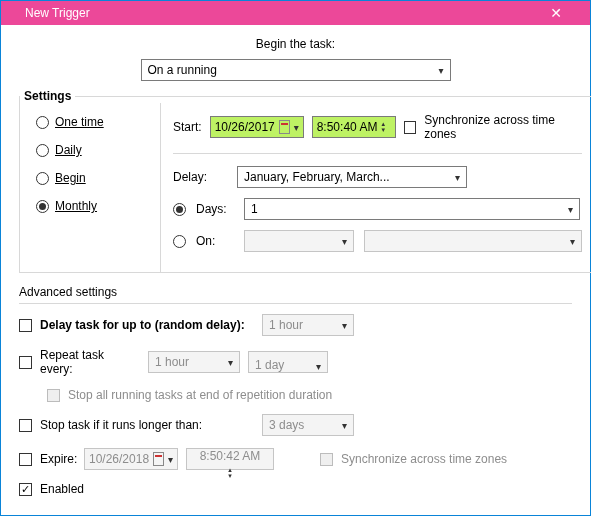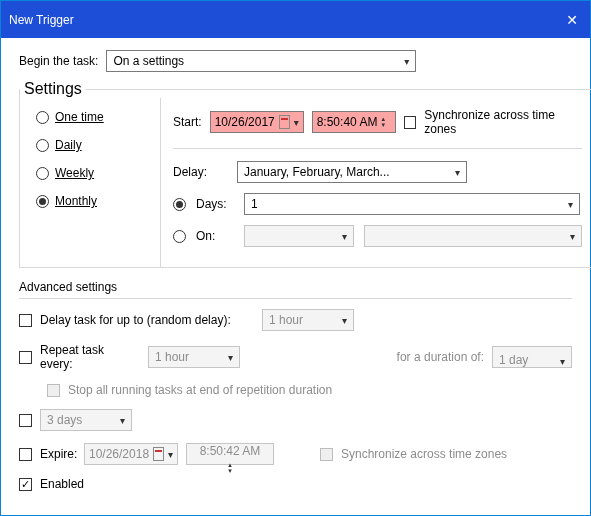--- a/index.html
+++ b/index.html
@@ -1,29 +1,29 @@
 <!DOCTYPE html>
 <html><head>
 <meta charset="utf-8">
 <style>
   * { box-sizing: border-box; font-family: "Segoe UI", Tahoma, sans-serif; }
   body { margin: 0; background: #fff; font-size: 12px; color: #000; }
   .window { width: 591px; height: 516px; border: 1px solid #0a84d8; display: flex; flex-direction: column; }
-  .titlebar { background: #1d4ed8; color: #fff; height: 42px; display: flex; align-items: center; padding: 0 8px; justify-content: space-between; }
+  .titlebar { background: #ec4899; color: #fff; height: 42px; display: flex; align-items: center; padding: 0 24px; justify-content: space-between; }
   .titlebar-title { font-size: 12px; }
   .close-x { font-size: 14px; cursor: pointer; padding: 4px; }
   .content { padding: 12px 18px; flex: 1; position: relative; }
   .row { display: flex; align-items: center; gap: 8px; }
-  .begin-row { margin-bottom: 4px; }
+  .begin-row { margin-bottom: 4px; flex-direction: column; }
   .combo { border: 1px solid #7a7a7a; background: #fff; height: 22px; display: flex; align-items: center; justify-content: space-between; padding: 0 6px; font-size: 12px; }
   .combo .arrow, .spin .arrow { font-size: 10px; color: #333; }
-  .spin { border: 1px solid #7a7a7a; display: inline-flex; align-items: center; height: 22px; padding: 0 4px; gap: 4px; background: #fca5a5; }
+  .spin { border: 1px solid #7a7a7a; display: inline-flex; align-items: center; height: 22px; padding: 0 4px; gap: 4px; background: #bef264; }
   .spin.disabled, .combo.disabled { border-color: #c5c5c5; color: #8d8d8d; background: #f4f4f4; }
   fieldset.settings { border: 1px solid #d8d8d8; margin: 8px 0 12px 0; padding: 0; }
-  fieldset.settings legend { padding: 0 4px; font-size: 16px; }
+  fieldset.settings legend { padding: 0 4px; font-size: 12px; font-weight: bold; }
   .settings-inner { display: flex; }
   .radios { width: 104px; padding: 12px 8px 12px 16px; display: flex; flex-direction: column; gap: 14px; }
   .radios .r { display: flex; align-items: center; gap: 6px; }
   .radios .lbl { text-decoration: underline; }
   .radio-dot { width: 13px; height: 13px; border: 1px solid #333; border-radius: 50%; display: inline-flex; align-items: center; justify-content: center; background: #fff; }
   .radio-dot.sel::after { content:""; width:7px; height:7px; border-radius:50%; background:#333; display:block; }
   .schedule-box { flex: 1; border-left: 1px solid #d8d8d8; padding: 10px 12px; margin-left: 36px; }
   .start-row { display: flex; align-items: center; gap: 8px; margin-bottom: 12px; }
   hr.sep { border: none; border-top: 1px solid #d8d8d8; margin: 4px 0 12px 0; }
   .months-row, .days-row, .on-row { display: flex; align-items: center; gap: 10px; margin-bottom: 10px; }
@@ -47,40 +47,40 @@
   <div class="titlebar">
     <span class="titlebar-title">New Trigger</span>
     <span class="close-x">✕</span>
   </div>
 
   <div class="content">
 
     <div class="row begin-row">
       <span>Begin the task:</span>
       <div class="combo" style="width:310px;">
-        <span>On a settings</span>
+        <span>On a running</span>
         <span class="arrow">▾</span>
       </div>
     </div>
 
     <fieldset class="settings">
       <legend>Settings</legend>
       <div class="settings-inner">
         <div class="radios">
           <div class="r">
               <span class="radio-dot"></span>
               <span class="lbl">One time</span>
             </div>
           <div class="r">
               <span class="radio-dot"></span>
               <span class="lbl">Daily</span>
             </div>
           <div class="r">
               <span class="radio-dot"></span>
-              <span class="lbl">Weekly</span>
+              <span class="lbl">Begin</span>
             </div>
           <div class="r">
               <span class="radio-dot sel"></span>
               <span class="lbl">Monthly</span>
             </div>
         </div>
         <div class="schedule-box">
           <div class="start-row">
             <span>Start:</span>
             <div class="spin" style="width:94px;">
@@ -128,48 +128,48 @@
           </div>
         </div>
       </div>
     </fieldset>
 
     <div class="adv-title">Advanced settings</div>
     <hr class="adv">
 
     <div class="adv-row">
       <span class="cb"></span>
-      <span style="width:214px;">Delay task for up to (random delay):</span>
+      <span style="width:214px;font-weight:bold;">Delay task for up to (random delay):</span>
       <div class="combo disabled" style="width:92px;">
           <span>1 hour</span>
           <span class="arrow">▾</span>
         </div>
     </div>
 
     <div class="adv-row">
       <span class="cb"></span>
       <span style="width:100px;">Repeat task every:</span>
       <div class="combo disabled" style="width:92px;">
           <span>1 hour</span>
           <span class="arrow">▾</span>
         </div>
-      <span style="flex:1;text-align:right;" class="disabled-text">for a duration of:</span>
       <div class="combo disabled" style="width:80px;align-items:flex-end;">
           <span>1 day</span>
           <span class="arrow">▾</span>
         </div>
     </div>
 
     <div class="adv-row" style="padding-left:28px;">
       <span class="cb disabled"></span>
       <span class="disabled-text">Stop all running tasks at end of repetition duration</span>
     </div>
 
     <div class="adv-row">
       <span class="cb"></span>
+      <span style="width:214px;">Stop task if it runs longer than:</span>
       <div class="combo disabled" style="width:92px;">
           <span>3 days</span>
           <span class="arrow">▾</span>
         </div>
     </div>
 
     <div class="adv-row">
       <span class="cb"></span>
       <span style="width:36px;">Expire:</span>
       <div class="spin disabled" style="width:94px;">

